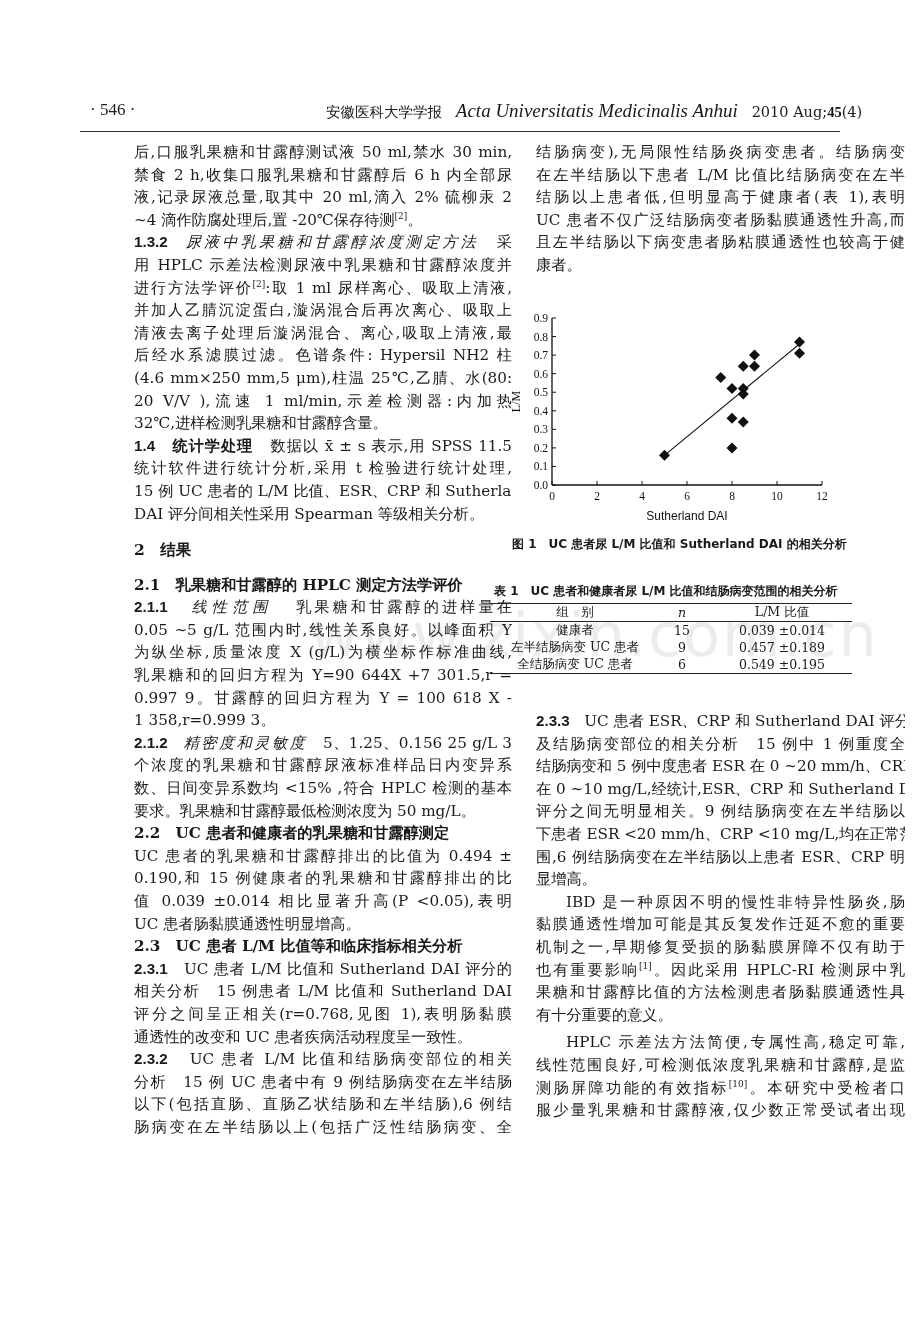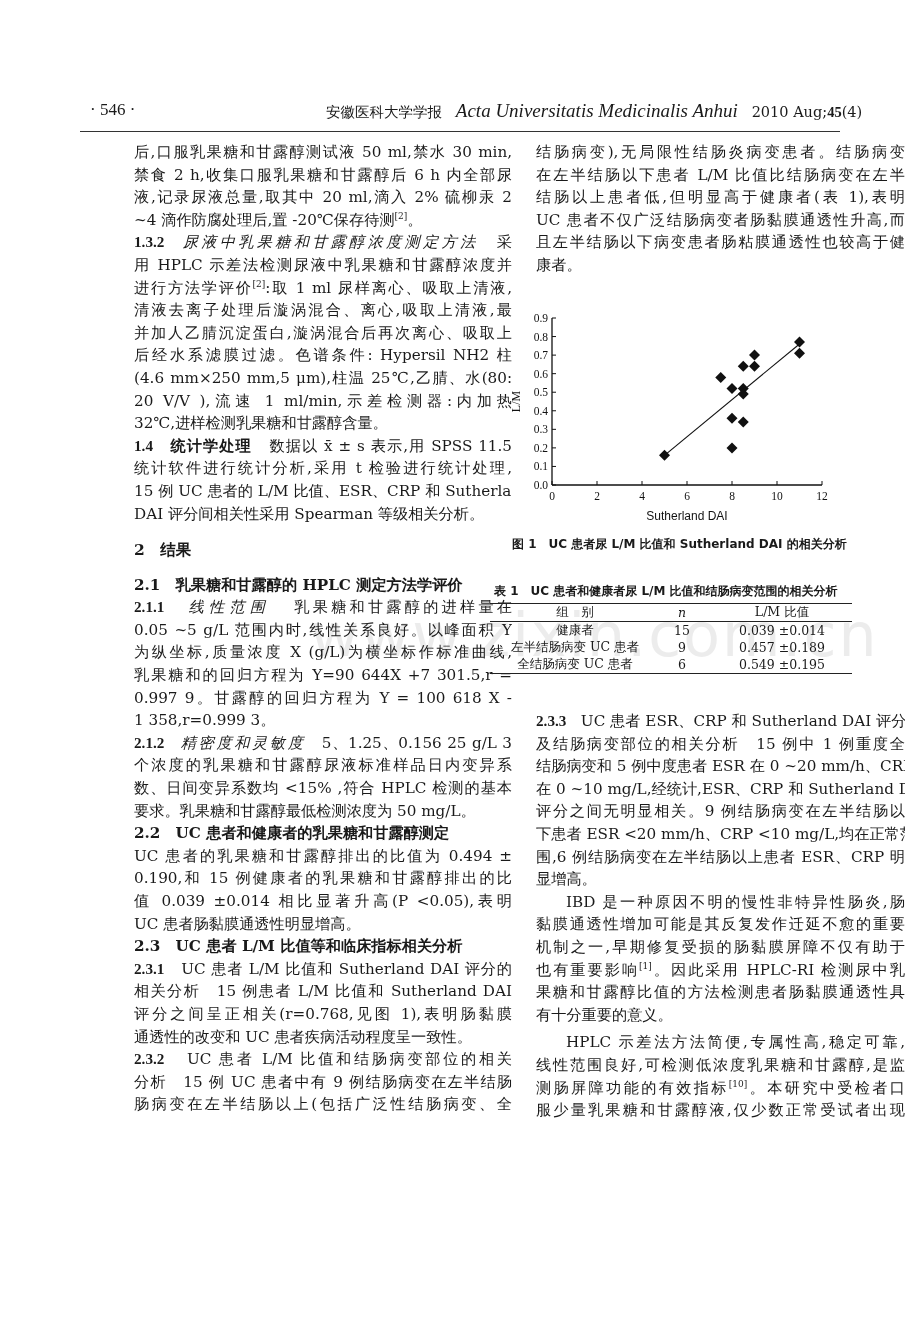--- a/index.html
+++ b/index.html
@@ -13,21 +13,21 @@
   .header .jn b { font-family:"Liberation Serif",serif; }
   .hrule { position:absolute; left:80px; top:131px; width:760px; height:1px; background:#333; }
   .col { position:absolute; font-size:15.2px; line-height:22.6px; text-align:justify;margin-left:48px; }
   .col p { margin:0; }
   #colL { left:86px; top:141px; width:378px; }
   #colR { left:488px; top:141px; width:369px; }
   .ln { display:block; white-space:nowrap; overflow:hidden; text-align:justify; text-align-last:justify; height:22.6px;}
   .ln.last { text-align-last:left; }
   .sec { font-weight:bold; }
   .h2 { font-weight:bold; font-size:15.5px; margin-top:14px !important; margin-bottom:12px !important; }
-  .num { font-weight:bold; font-family:Liberation Serif, serif; }
+  .num { font-weight:bold; font-family:Liberation Sans, sans-serif; }
   .it { font-style:italic; letter-spacing:2px; }
   sup { font-size:9px; line-height:0; }
   .indent { padding-left:30px; }
   
   #chart { position:absolute; left:500px; top:300px; width:350px; height:230px; }
   .fig-cap { position:absolute; left:512px; top:536px; font-size:12px; font-weight:bold; font-family:"DejaVu Sans",sans-serif; white-space:nowrap; }
   .tbl-cap { position:absolute; left:494px; top:583px; font-size:12px; font-weight:bold; font-family:"DejaVu Sans",sans-serif; white-space:nowrap; }
   table.t1 { position:absolute; left:490px; top:603px; width:362px; border-collapse:collapse;
              font-size:12.5px; }
   table.t1 th, table.t1 td { padding:0 0 0 8px; height:17px; font-weight:normal; text-align:center; }
@@ -57,22 +57,22 @@
   <p>
     <span class="ln">后,口服乳果糖和甘露醇测试液 50 ml,禁水 30 min,</span>
     <span class="ln">禁食 2 h,收集口服乳果糖和甘露醇后 6 h 内全部尿</span>
     <span class="ln">液,记录尿液总量,取其中 20 ml,滴入 2% 硫柳汞 2</span>
     <span class="ln last"><span>~4 滴作防腐处理后,置 -20℃保存待测</span><sup>[2]</sup><span>。</span></span>
   </p>
   <p>
     <span class="ln"><span class="num">1.3.2</span>&nbsp;&nbsp;&nbsp;<span class="it">尿液中乳果糖和甘露醇浓度测定方法</span>&nbsp;&nbsp;&nbsp;<span>采</span></span>
     <span class="ln">用 HPLC 示差法检测尿液中乳果糖和甘露醇浓度并</span>
     <span class="ln"><span>进行方法学评价</span><sup>[2]</sup><span>:取 1 ml 尿样离心、吸取上清液,</span></span>
+    <span class="ln">并加人乙腈沉淀蛋白,漩涡混合后再次离心、吸取上</span>
     <span class="ln">清液去离子处理后漩涡混合、离心,吸取上清液,最</span>
-    <span class="ln">并加人乙腈沉淀蛋白,漩涡混合后再次离心、吸取上</span>
     <span class="ln">后经水系滤膜过滤。色谱条件: Hypersil NH2 柱</span>
     <span class="ln">(4.6 mm×250 mm,5 μm),柱温 25℃,乙腈、水(80:</span>
     <span class="ln">20 V/V ),流速 1 ml/min,示差检测器:内加热</span>
     <span class="ln last">32℃,进样检测乳果糖和甘露醇含量。</span>
   </p>
   <p>
     <span class="ln"><span class="num">1.4</span>&nbsp;&nbsp;&nbsp;<b>统计学处理</b>&nbsp;&nbsp;&nbsp;<span>数据以 x̄ ± s 表示,用 SPSS 11.5</span></span>
     <span class="ln">统计软件进行统计分析,采用 t 检验进行统计处理,</span>
     <span class="ln">15 例 UC 患者的 L/M 比值、ESR、CRP 和 Sutherland</span>
     <span class="ln last">DAI 评分间相关性采用 Spearman 等级相关分析。</span>
@@ -99,20 +99,21 @@
     <span class="ln last">UC 患者肠黏膜通透性明显增高。</span>
   </p>
   <p>
     <span class="ln last sec">2.3　UC 患者 L/M 比值等和临床指标相关分析</span>
     <span class="ln"><span class="num">2.3.1</span>&nbsp;&nbsp;&nbsp;<span>UC 患者 L/M 比值和 Sutherland DAI 评分的</span></span>
     <span class="ln">相关分析　15 例患者 L/M 比值和 Sutherland DAI</span>
     <span class="ln">评分之间呈正相关(r=0.768,见图 1),表明肠黏膜</span>
     <span class="ln last">通透性的改变和 UC 患者疾病活动程度呈一致性。</span>
     <span class="ln"><span class="num">2.3.2</span>&nbsp;&nbsp;&nbsp;<span>UC 患者 L/M 比值和结肠病变部位的相关</span></span>
     <span class="ln">分析　15 例 UC 患者中有 9 例结肠病变在左半结肠</span>
+    <span class="ln">以下(包括直肠、直肠乙状结肠和左半结肠),6 例结</span>
     <span class="ln">肠病变在左半结肠以上(包括广泛性结肠病变、全</span>
   </p>
 </div>
 
 <div class="col" id="colR">
   <p>
     <span class="ln">结肠病变),无局限性结肠炎病变患者。结肠病变</span>
     <span class="ln">在左半结肠以下患者 L/M 比值比结肠病变在左半</span>
     <span class="ln">结肠以上患者低,但明显高于健康者(表 1),表明</span>
     <span class="ln">UC 患者不仅广泛结肠病变者肠黏膜通透性升高,而</span>

